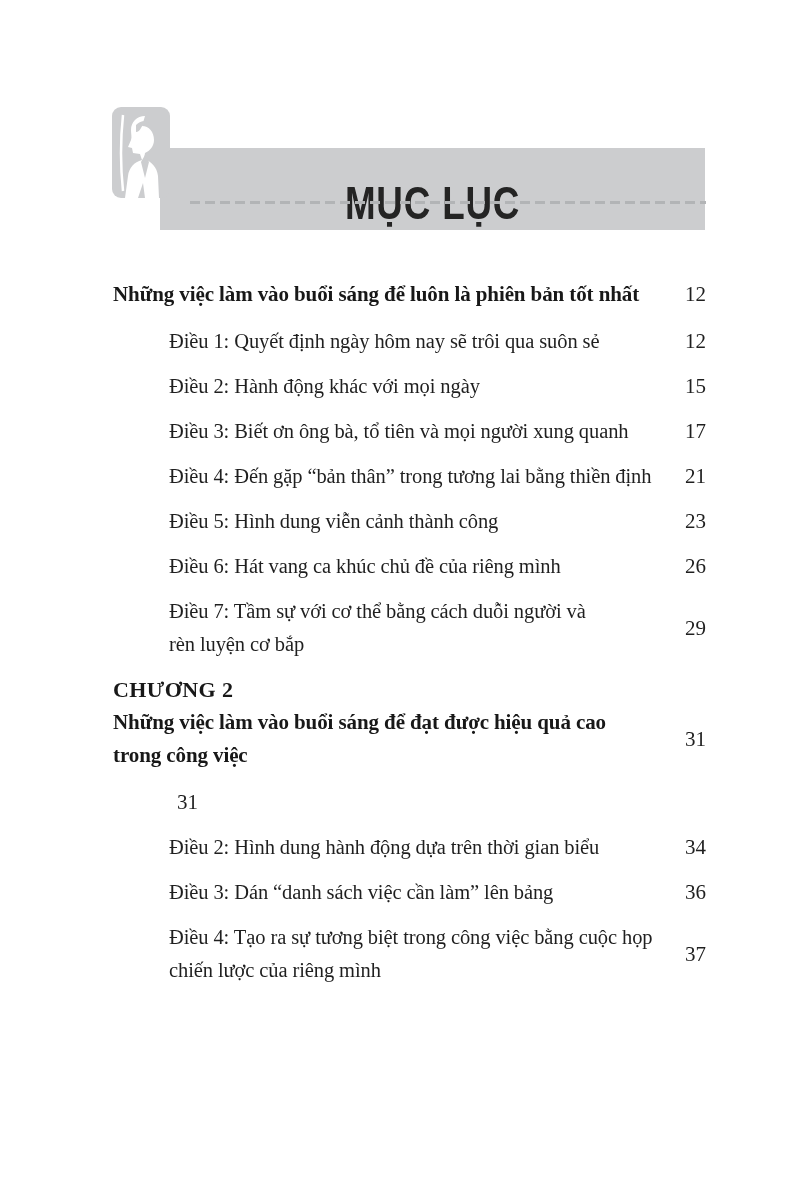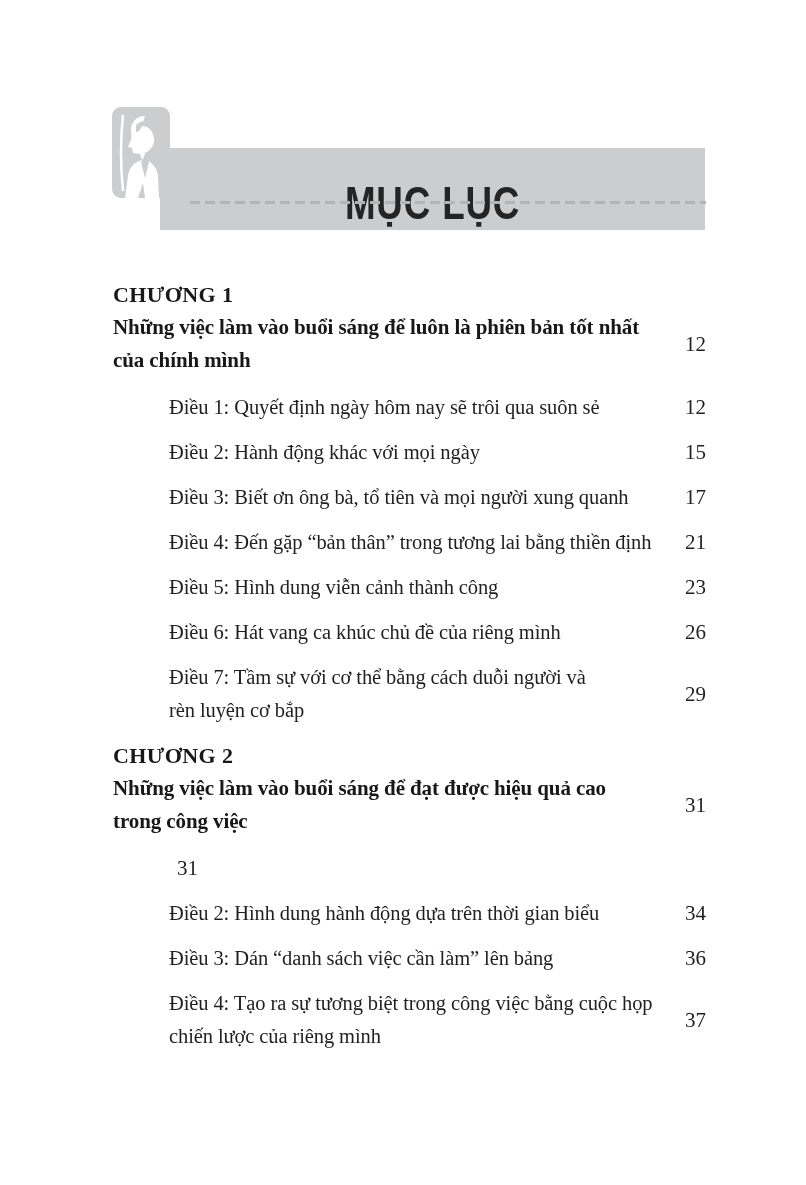--- a/index.html
+++ b/index.html
@@ -44,25 +44,23 @@
                c-8 2 -13 8 -14 16 l-3 22 l13 0 l5 -15 l2 15 l14 0 l-1 -22
                c-1 -9 -7 -15 -14 -17 l1 -6 c5 -2 9 -7 9 -13 c0 -8 -5 -14 -12 -14 z"></path>
       <path fill="#cccdcf" d="M29 55 l4 -7 l4 7 l-4 16 z"></path>
       <path fill="#cccdcf" d="M24 18 q6 -6 14 -3 q-7 1 -9 6 q-2 4 -5 4 z"></path>
     </svg>
     <div class="divider"></div>
   </div>
 
   <div class="toc">
       <section class="chapter">
-        <div class="ch-heading">CHƯƠNG 1</div>
         <div class="row ch-title">
           <div class="lines">
             <div class="line">Những việc làm vào buổi sáng để luôn là phiên bản tốt nhất</div>
-            <div class="line">của chính mình</div>
           </div>
           <div class="page-num">12</div>
         </div>
         <div class="entries">
           <div class="row entry">
             <div class="lines">
               <div class="line">Điều 1: Quyết định ngày hôm nay sẽ trôi qua suôn sẻ</div>
             </div>
             <div class="page-num">12</div>
           </div>

